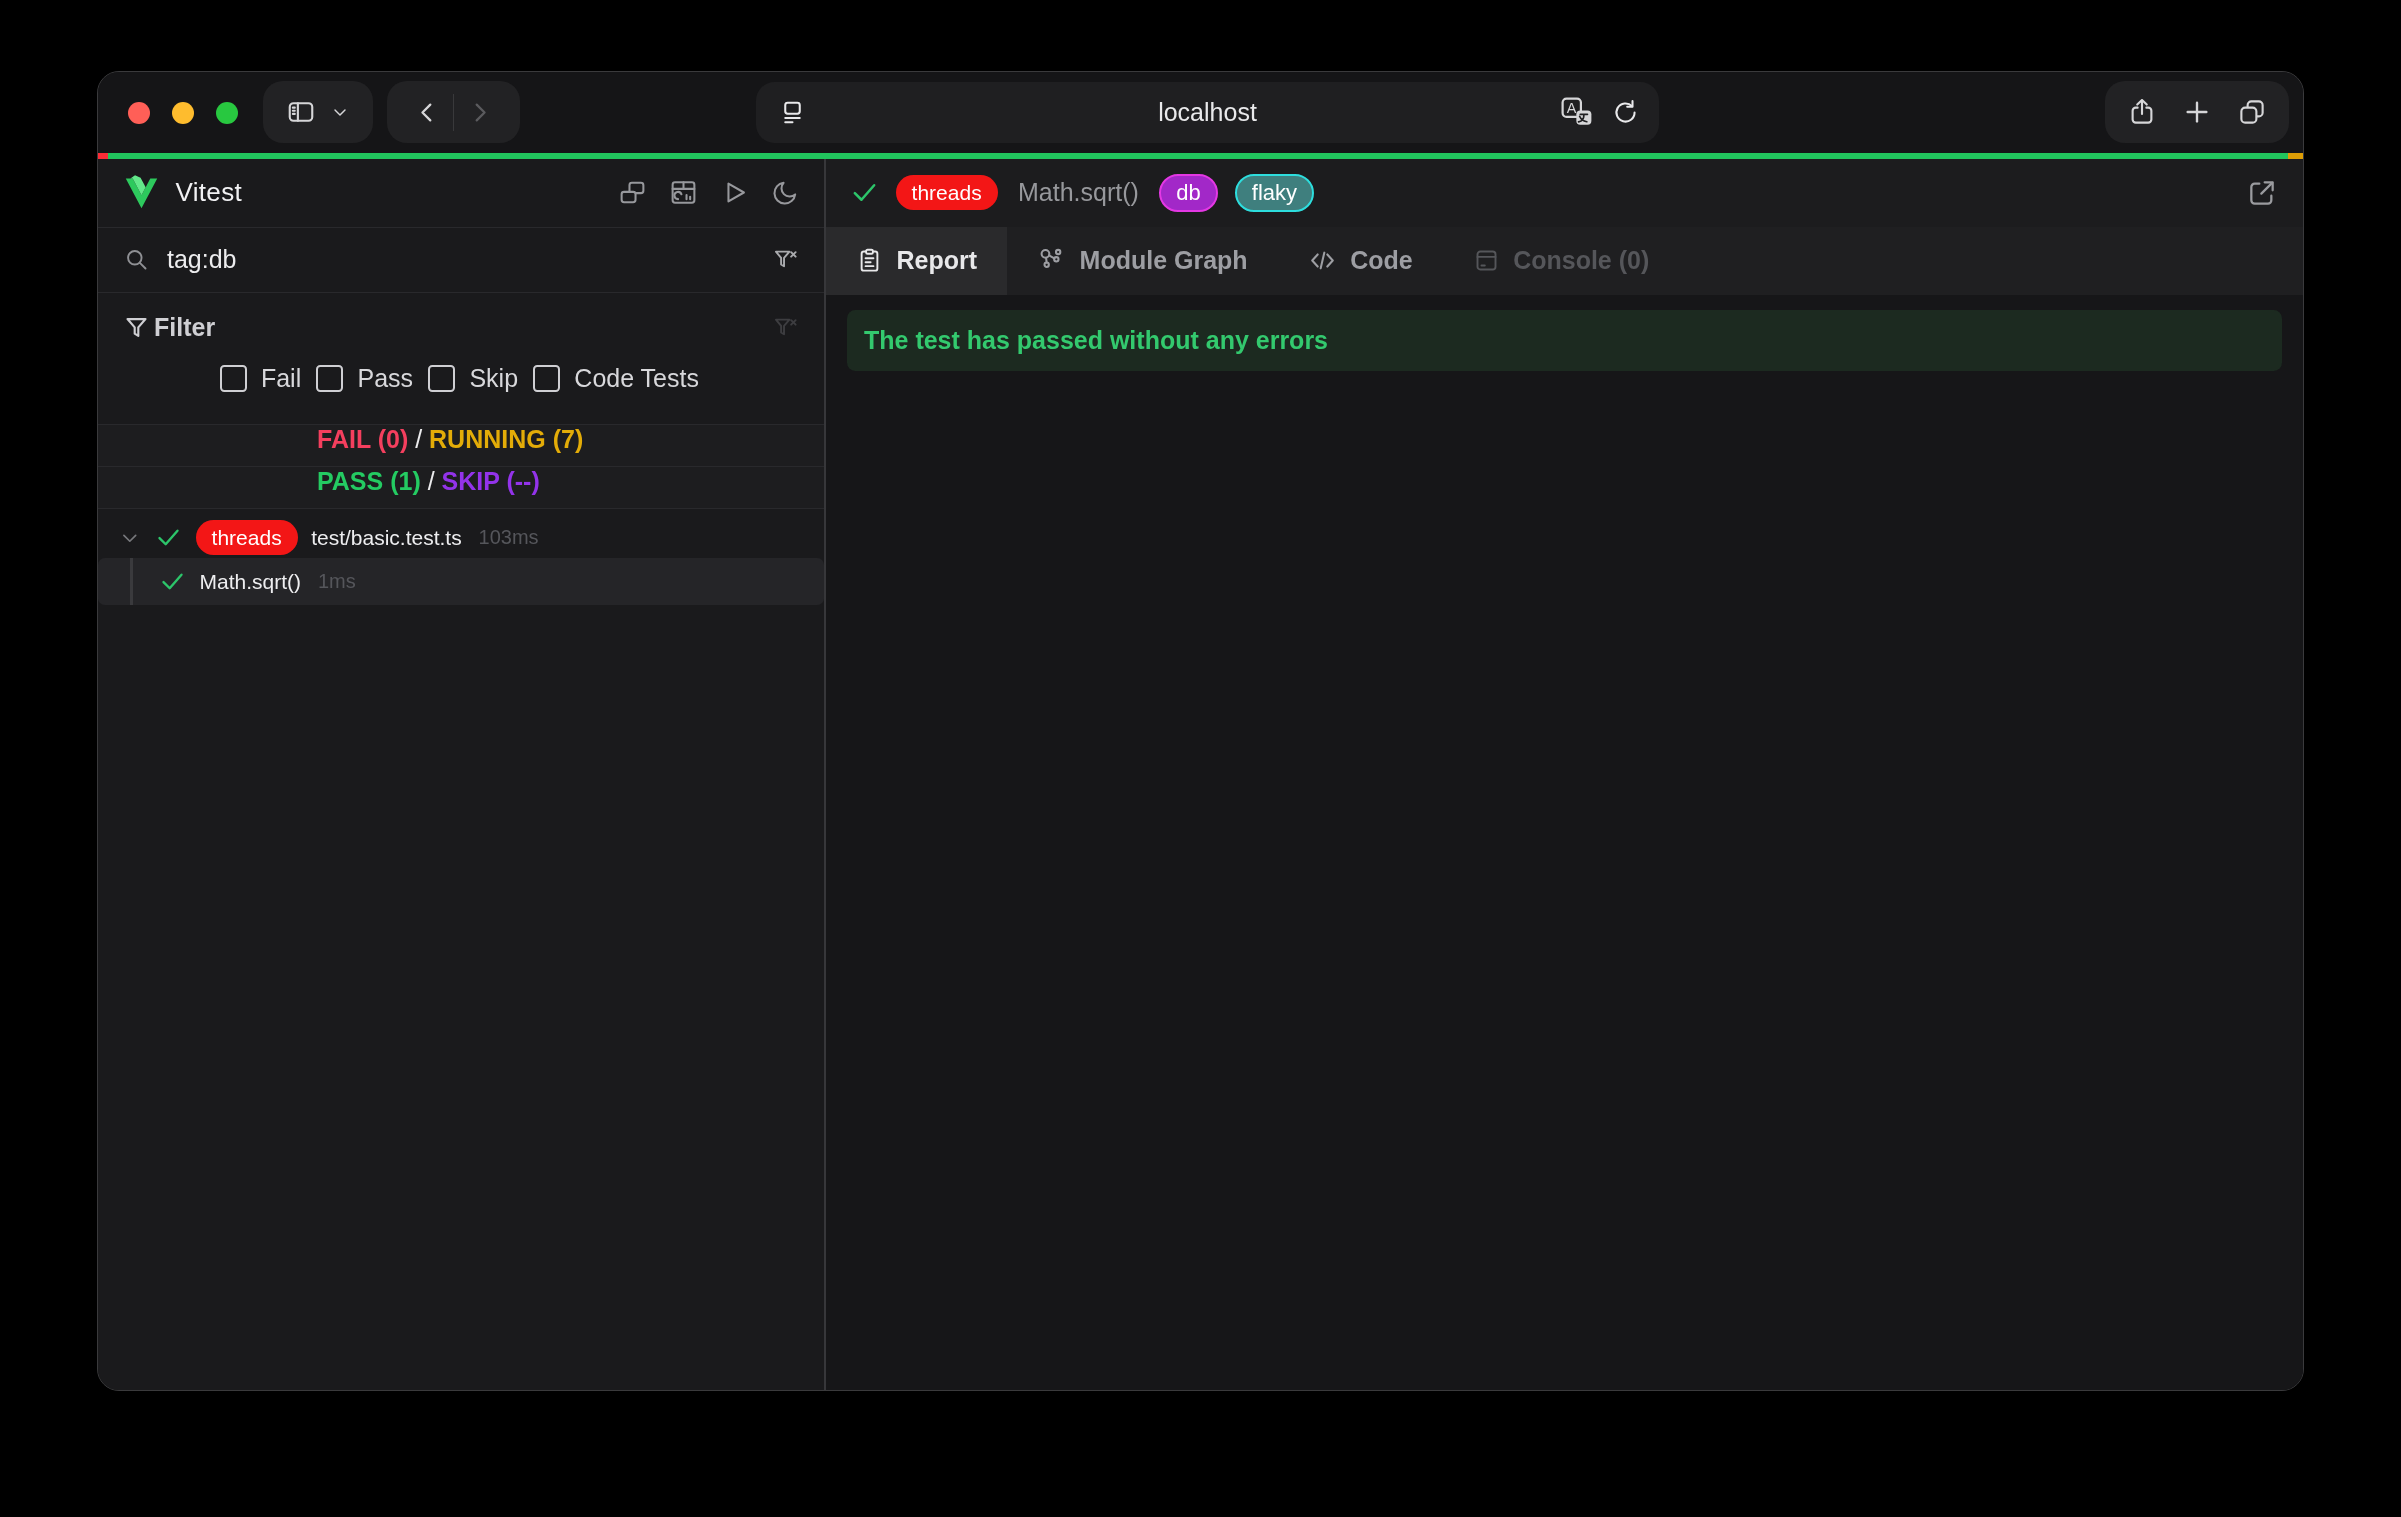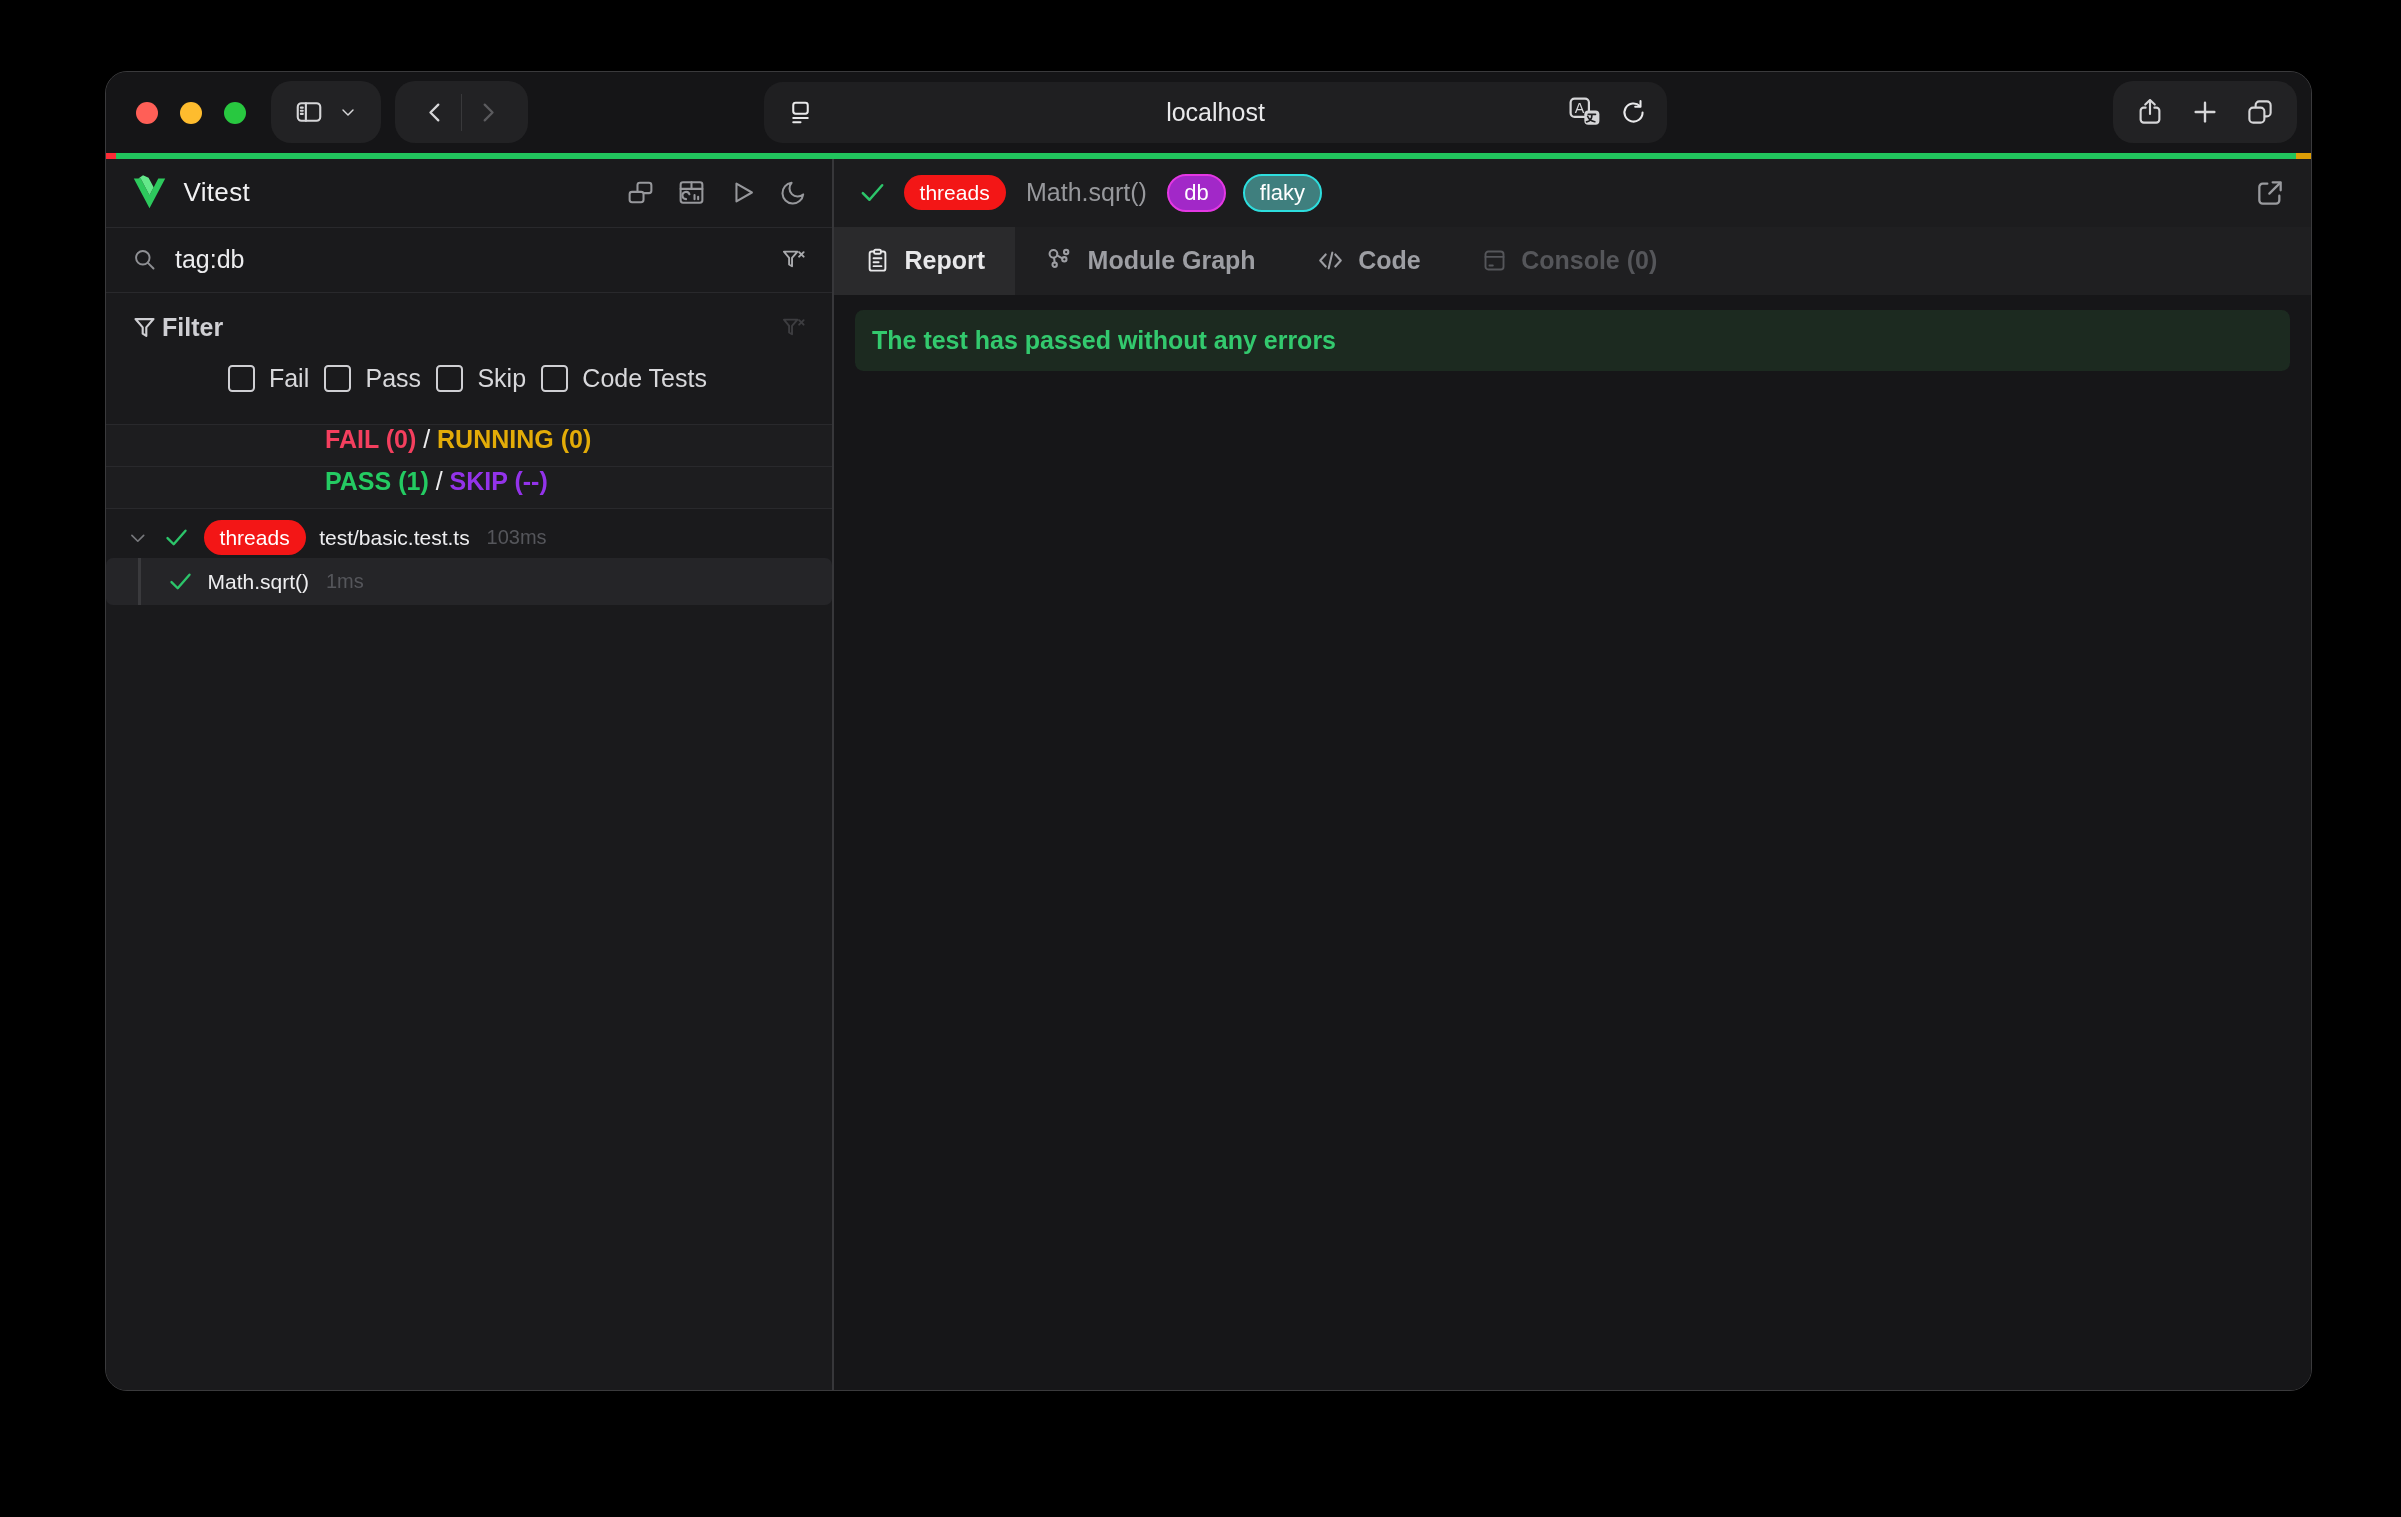--- a/index.html
+++ b/index.html
@@ -1,17 +1,17 @@
 <!DOCTYPE html>
 <html style="font-size:13.5px"><head>
 <meta charset="utf-8">
 <style>
   html,body{margin:0;padding:0;background:#000;width:2401px;height:1517px;overflow:hidden;
     font-family:"Liberation Sans","DejaVu Sans",sans-serif;-webkit-font-smoothing:antialiased;}
-  .window{position:absolute;left:105px;top:71px;width:2207px;height:1320px;background:#18181a;
+  .window{position:absolute;left:97px;top:71px;width:2207px;height:1320px;background:#18181a;
     border:0.8px solid #3a3a3c;border-radius:22px;overflow:hidden;box-sizing:border-box;}
   
   .toolbar{position:relative;height:81px;background:#151517;}
   .traffic{position:absolute;left:30px;top:0;height:81px;display:flex;align-items:center;gap:22px;}
   .dot{width:22px;height:22px;border-radius:50%;}
   .dot.r{background:#ff5f57}.dot.y{background:#febc2e}.dot.g{background:#28c840}
   .pill{position:absolute;top:9.3px;height:62px;background:#222224;border-radius:20px;
     display:flex;align-items:center;justify-content:center;color:#d6d6d8;}
   .pill-sidebar{left:165px;width:110px;gap:13.5px;}
   .pill-nav{left:289px;width:133px;gap:0;}
@@ -263,21 +263,21 @@
           <span class="cb"></span>
           <span>Skip</span>
         </span>
         <span class="cbitem">
           <span class="cb"></span>
           <span>Code Tests</span>
         </span>
       </div>
 
       <div class="statusblock">
-        <div class="statusrow"><span class="c-fail">FAIL (0)</span><span class="c-sep"> / </span><span class="c-run">RUNNING (0)</span></div>
+        <div class="statusrow"><span class="c-fail">FAIL (0)</span><span class="c-sep"> / </span><span class="c-run">RUNNING (7)</span></div>
         <div class="statusrow"><span class="c-pass">PASS (1)</span><span class="c-sep"> / </span><span class="c-skip">SKIP (--)</span></div>
       </div>
 
       <div class="tree">
         <div class="trow">
           <span class="iconbtn chev">
             <svg class="ic" width="23.6" height="23.6" viewBox="0 0 24 24">
                 <polyline points="6,9.5 12,15.5 18,9.5"></polyline>
               </svg>
           </span>

